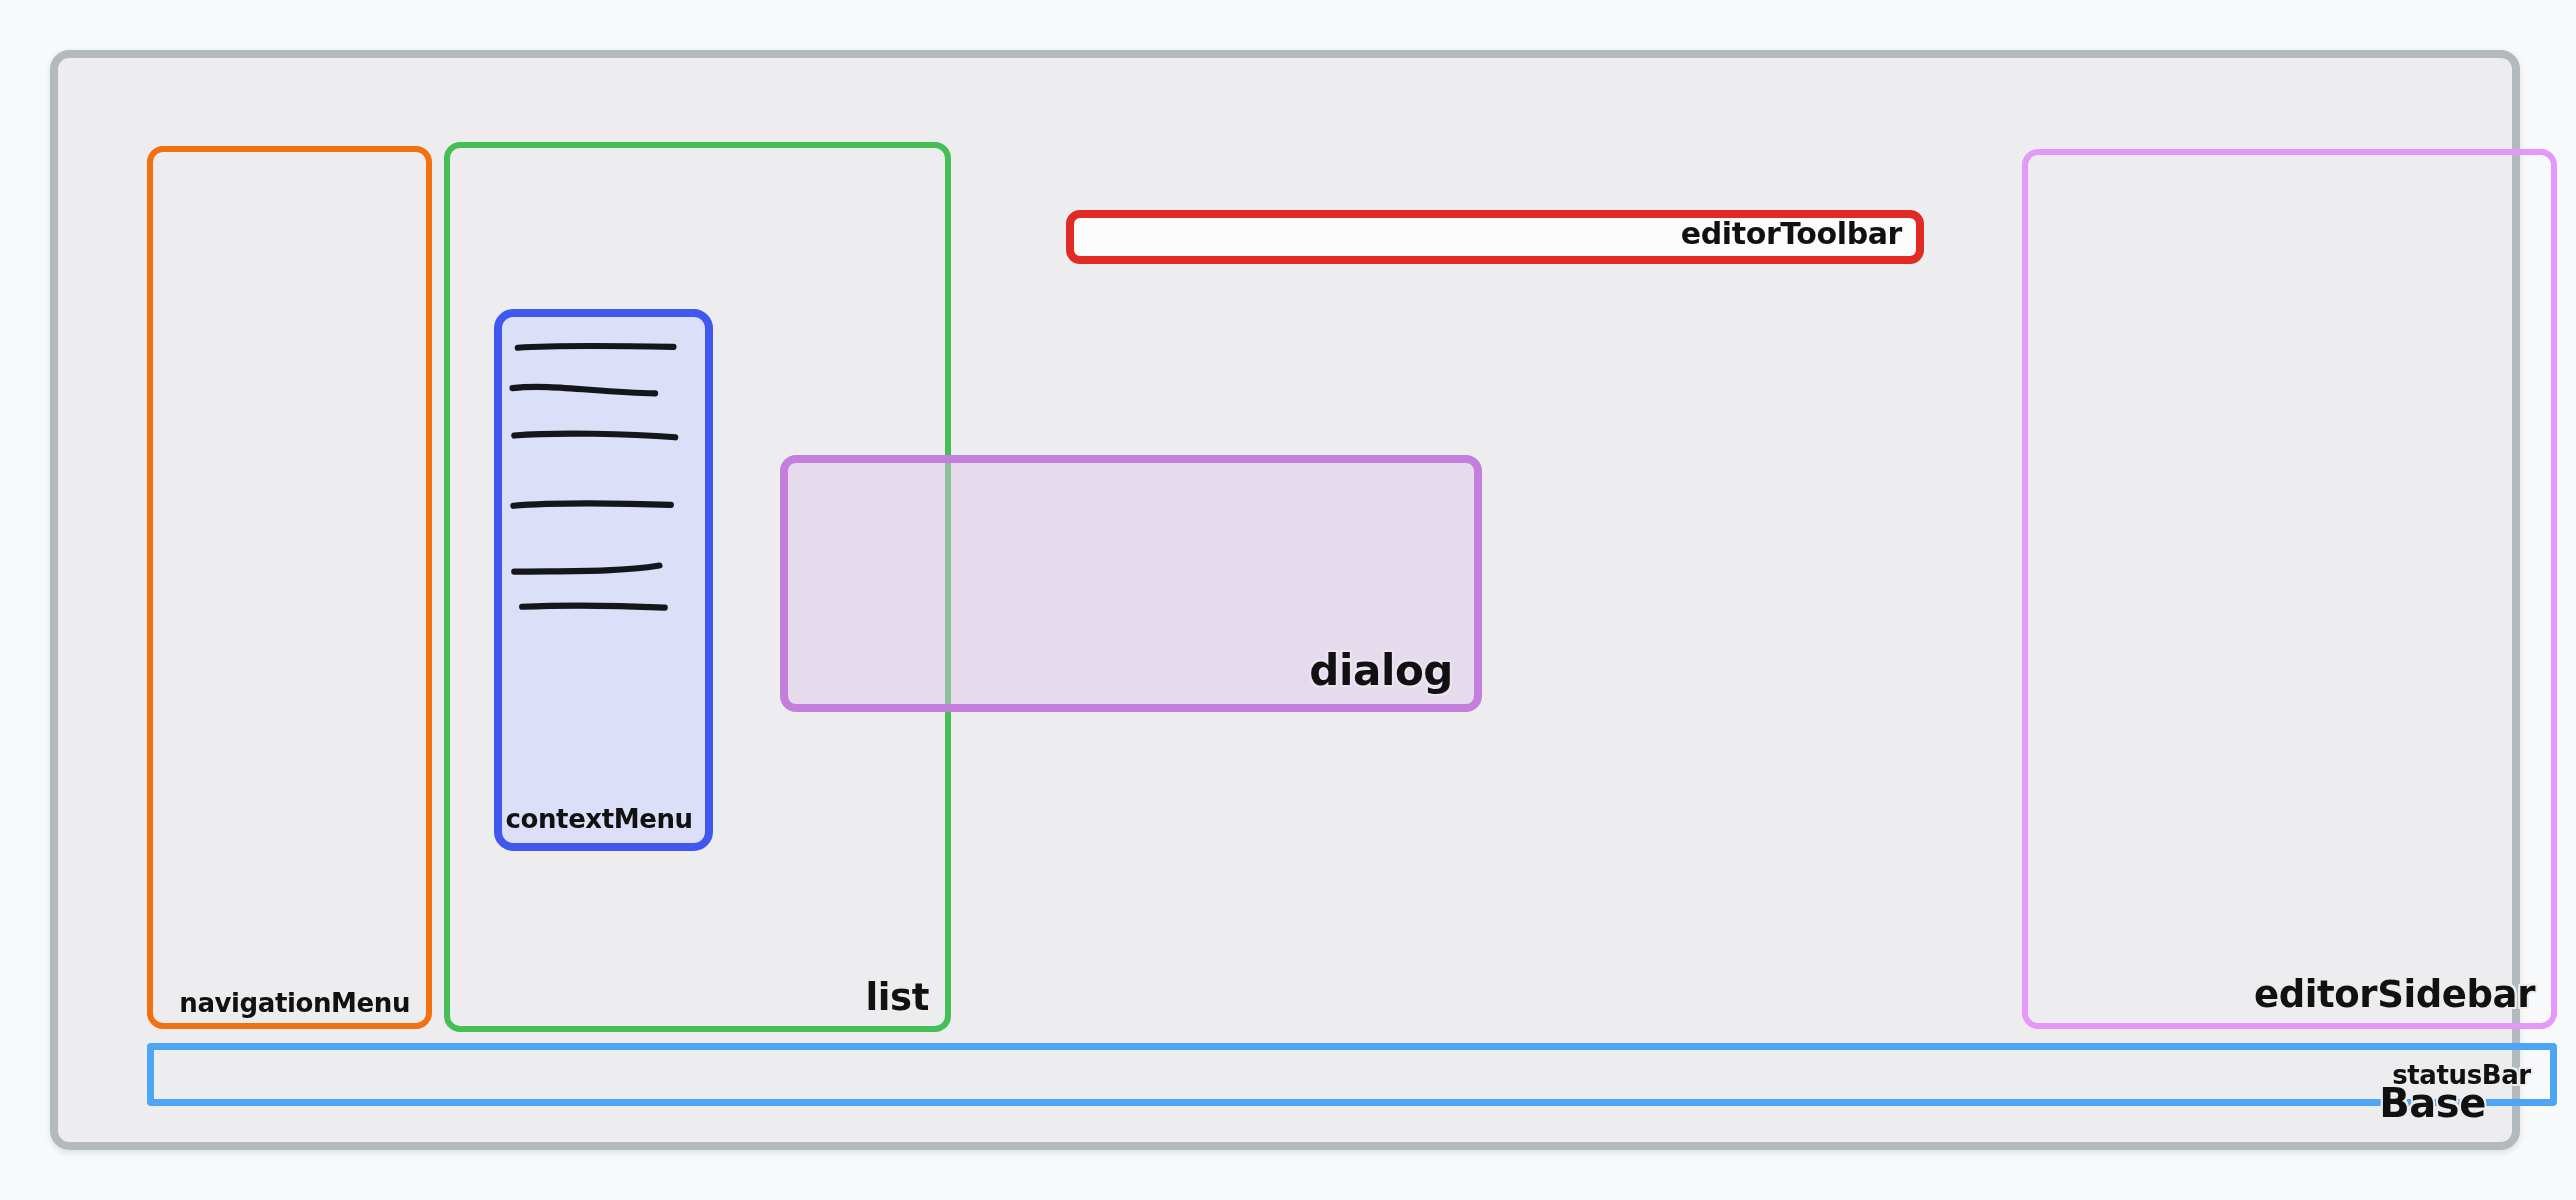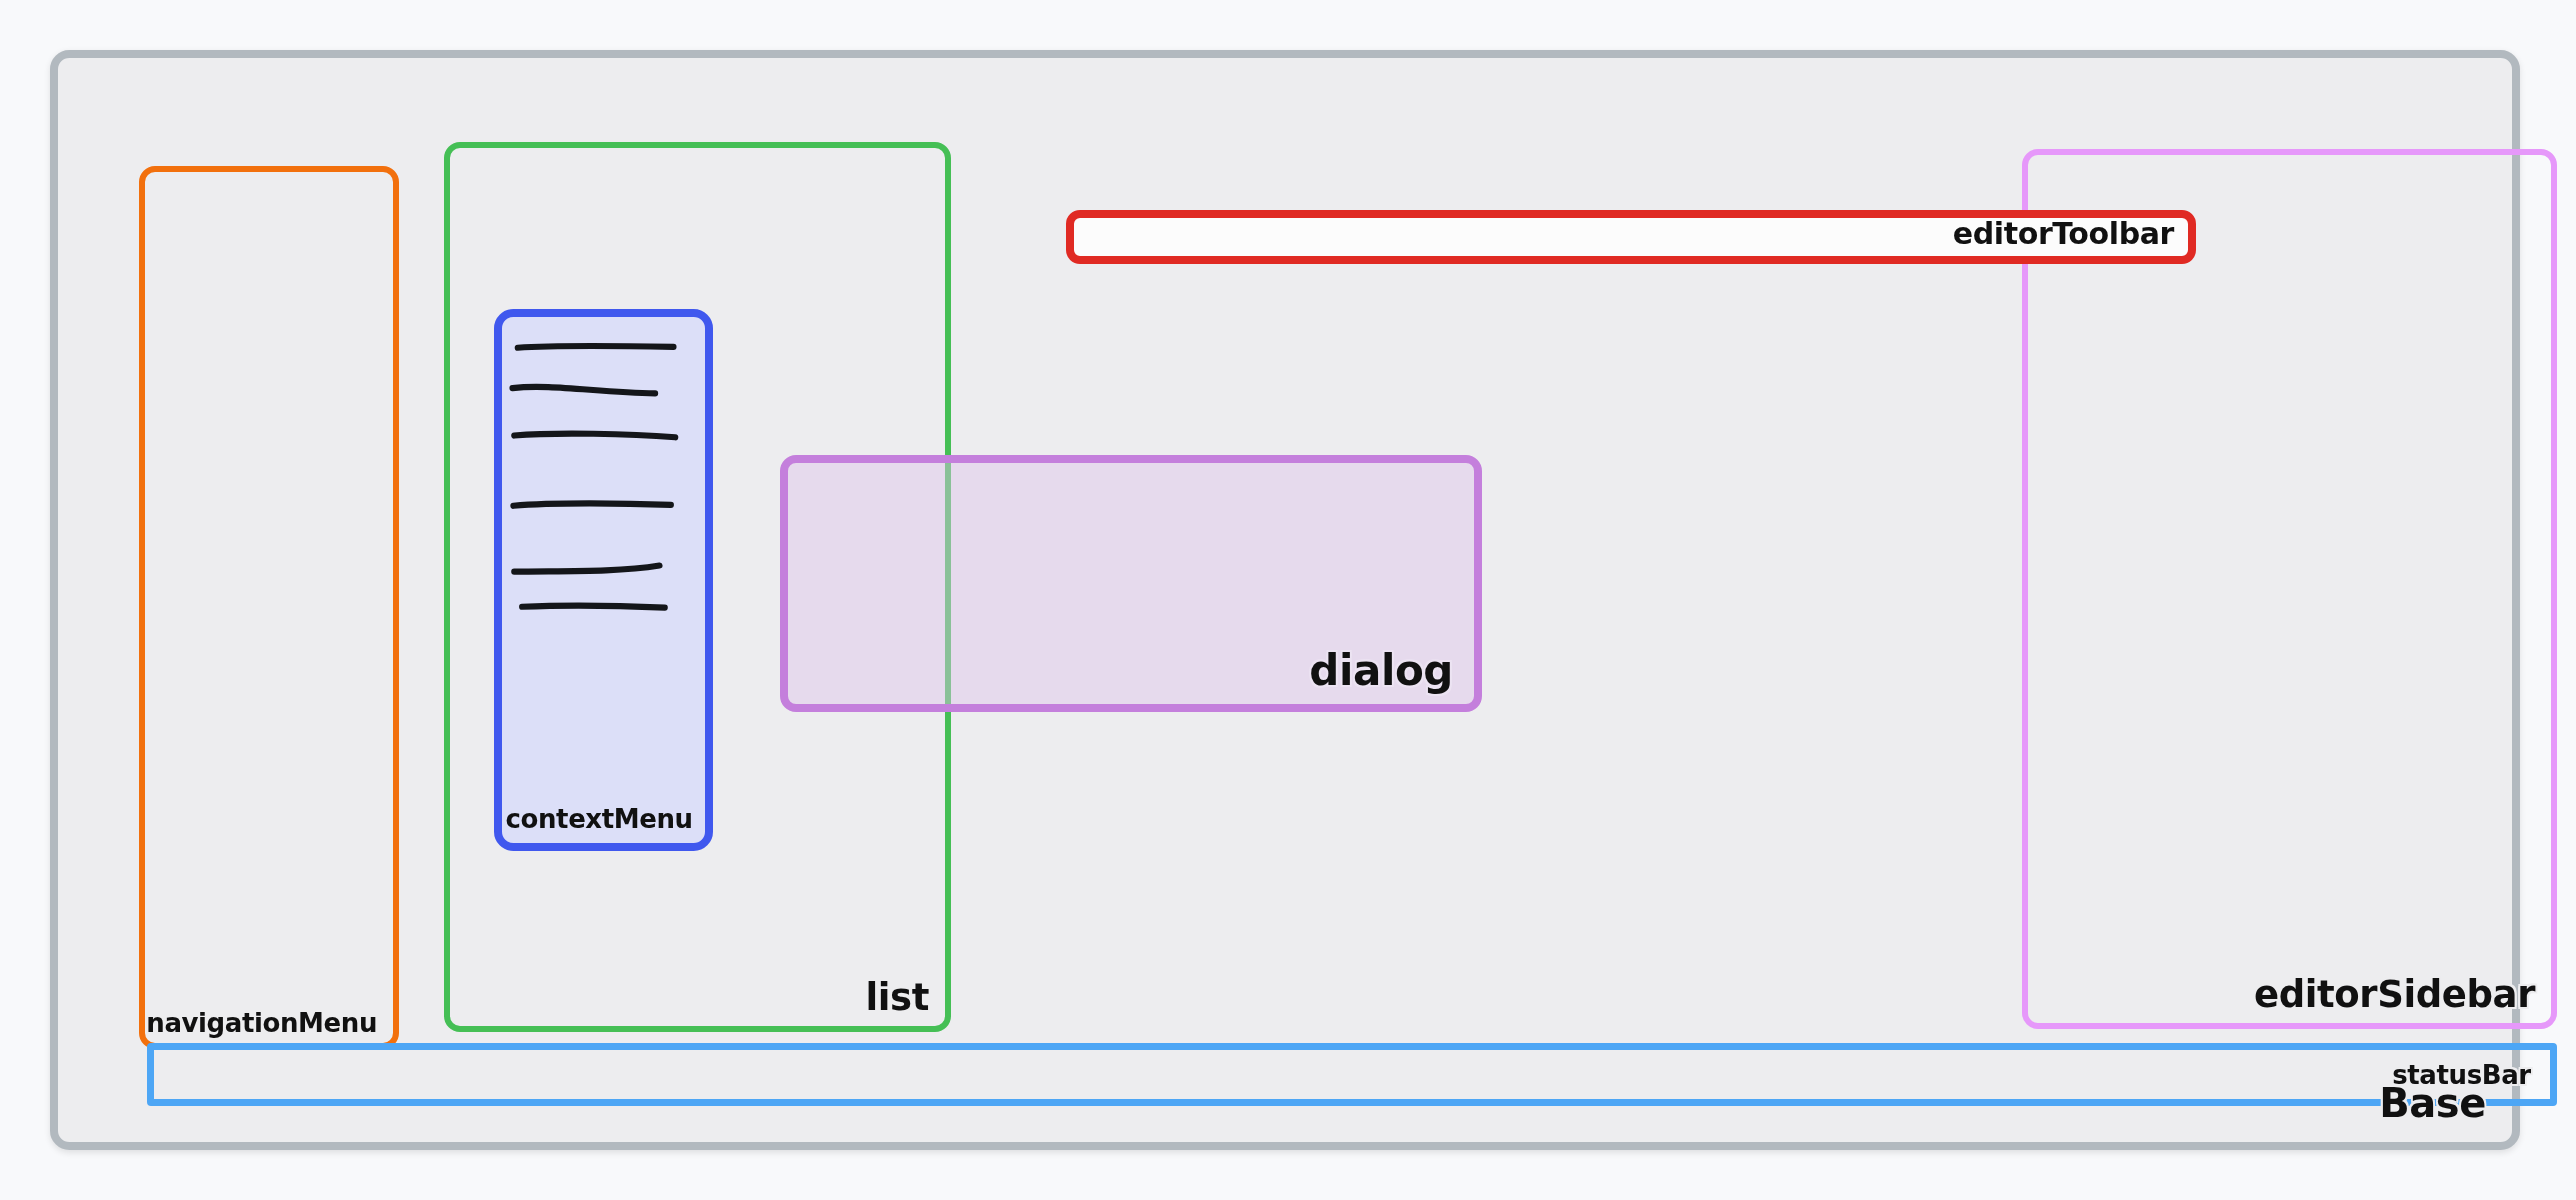--- a/index.html
+++ b/index.html
@@ -56,22 +56,22 @@
     border-width: 8px;
     border-color: #b2b9bf;
     border-radius: 19.3px;
     background: #ededef;
     box-shadow: 0 2.6px 6.1px rgba(0,0,0,0.10);
   }
   #base > .region-label { right: 26px; bottom: 16px; font-size: 40px; }
 
   
   #navigationMenu {
-    left: 81px;  top: 88px;  width: 260px;  height: 883px;
-    border-width: 6.1px; border-color: #f2700d; margin-top: 20px;
+    left: 89px;  top: 88px;  width: 285px;  height: 883px;
+    border-width: 6.1px; border-color: #f2700d;
   }
   #navigationMenu > .region-label { font-size: 26px; bottom: 5.3px; }
 
   #list {
     left: 386px;  top: 84px;  width: 507px;  height: 890px;
     border-width: 6.1px; border-color: #45bf55;
   }
   #list > .region-label { font-size: 37px; bottom: 7px; text-align: center; }
 
   #editor {
@@ -88,21 +88,21 @@
 
   
   #statusBar {
     left: 89px;  top: 985px; width: 2410px; height: 63px;
     border-width: 7px; border-color: #4da6f5; border-radius: 4px;
   }
   #statusBar > .region-label { font-size: 26px; bottom: 8.8px; right: 19.3px; }
 
   
   #editorToolbar {
-    left: 1008px; top: 152px; width: 1130px; height: 54px;
+    left: 1008px; top: 152px; width: 858px; height: 54px;
     border-width: 8px; border-color: #e02a23; border-radius: 14px;
     background: #fcfcfc;
   }
   #editorToolbar > .region-label {
     font-size: 30px; bottom: 5.3px; right: 14px;
     text-shadow:
        1.8px  0   0 #fcfcfc, -1.8px  0   0 #fcfcfc,
        0    1.8px 0 #fcfcfc,  0   -1.8px 0 #fcfcfc,
        1.8px  1.8px 0 #fcfcfc, -1.8px  1.8px 0 #fcfcfc,
        1.8px -1.8px 0 #fcfcfc, -1.8px -1.8px 0 #fcfcfc;

